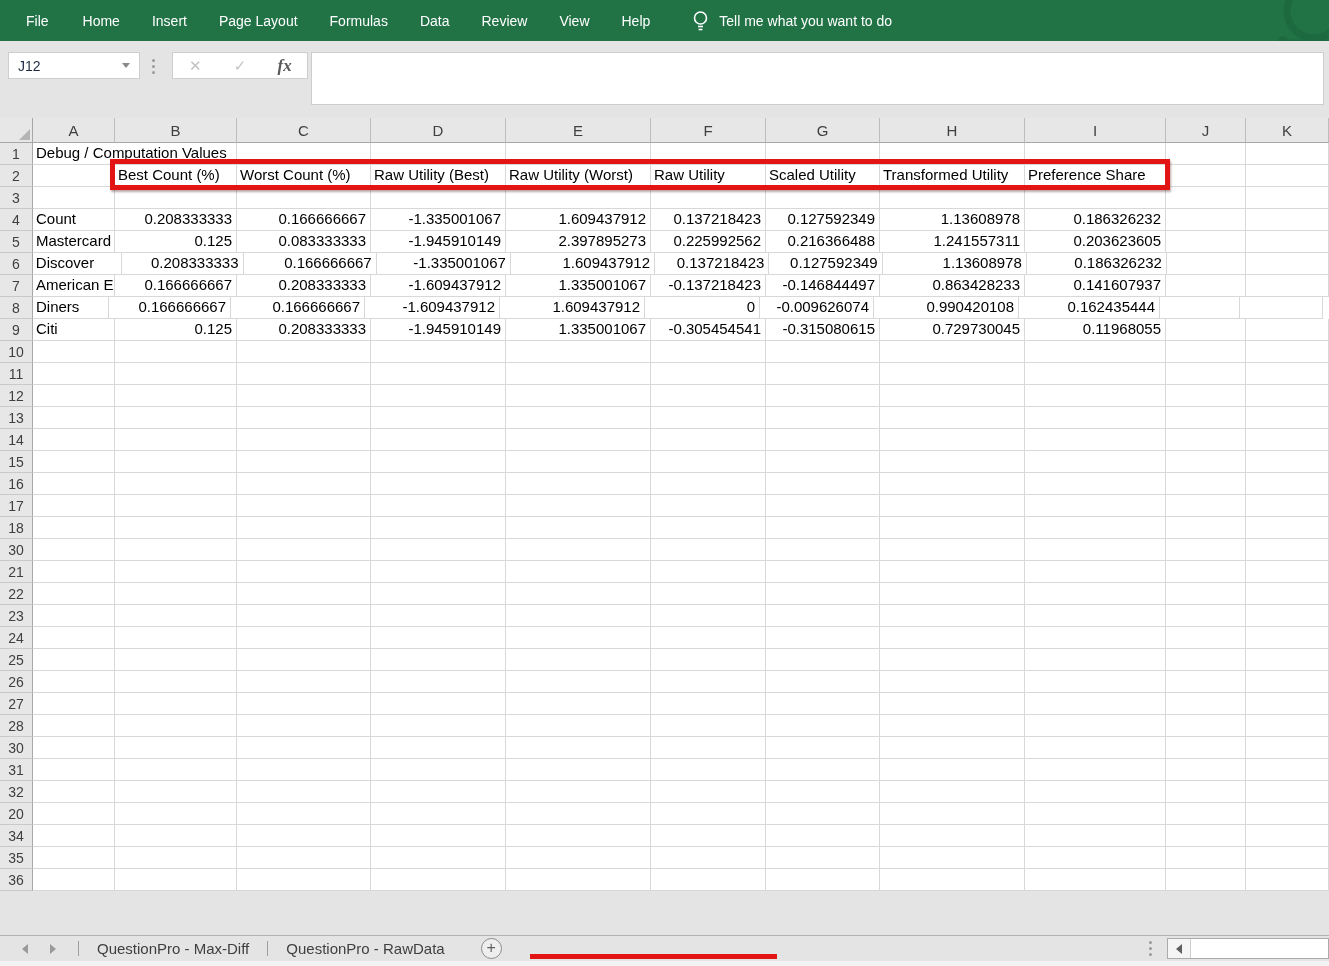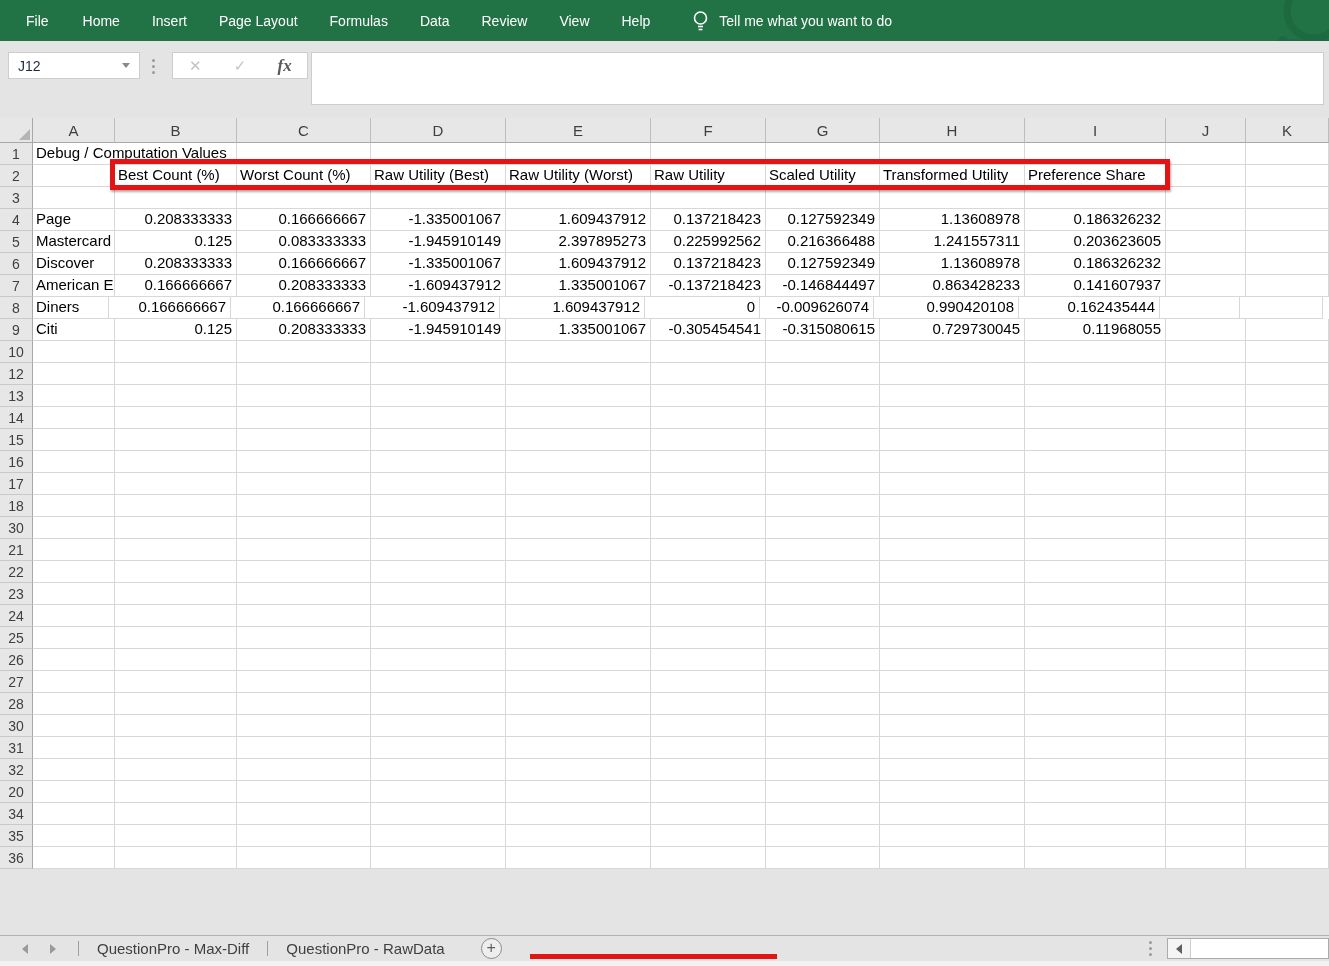--- a/index.html
+++ b/index.html
@@ -188,21 +188,21 @@
           <div class="cell" style="width: 145px;"></div>
           <div class="cell" style="width: 115px;"></div>
           <div class="cell" style="width: 114px;"></div>
           <div class="cell" style="width: 145px;"></div>
           <div class="cell" style="width: 141px;"></div>
           <div class="cell" style="width: 80px;"></div>
           <div class="cell" style="width: 83px;"></div>
         </div>
         <div class="grow">
           <div class="gut">4</div>
-          <div class="cell lbl" style="width: 82px;"><span>Page</span></div>
+          <div class="cell lbl" style="width: 82px;"><span>Count</span></div>
           <div class="cell num" style="width: 122px;"><span>0.208333333</span></div>
           <div class="cell num" style="width: 134px;"><span>0.166666667</span></div>
           <div class="cell num" style="width: 135px;"><span>-1.335001067</span></div>
           <div class="cell num" style="width: 145px;"><span>1.609437912</span></div>
           <div class="cell num" style="width: 115px;"><span>0.137218423</span></div>
           <div class="cell num" style="width: 114px;"><span>0.127592349</span></div>
           <div class="cell num" style="width: 145px;"><span>1.13608978</span></div>
           <div class="cell num" style="width: 141px;"><span>0.186326232</span></div>
           <div class="cell" style="width: 80px;"></div>
           <div class="cell" style="width: 83px;"></div>
@@ -216,21 +216,21 @@
           <div class="cell num" style="width: 145px;"><span>2.397895273</span></div>
           <div class="cell num" style="width: 115px;"><span>0.225992562</span></div>
           <div class="cell num" style="width: 114px;"><span>0.216366488</span></div>
           <div class="cell num" style="width: 145px;"><span>1.241557311</span></div>
           <div class="cell num" style="width: 141px;"><span>0.203623605</span></div>
           <div class="cell" style="width: 80px;"></div>
           <div class="cell" style="width: 83px;"></div>
         </div>
         <div class="grow">
           <div class="gut">6</div>
-          <div class="cell lbl" style="width: 82px;"><span>Discover</span></div>
+          <div class="cell lbl" style="width: 90px;"><span>Discover</span></div>
           <div class="cell num" style="width: 122px;"><span>0.208333333</span></div>
           <div class="cell num" style="width: 134px;"><span>0.166666667</span></div>
           <div class="cell num" style="width: 135px;"><span>-1.335001067</span></div>
           <div class="cell num" style="width: 145px;"><span>1.609437912</span></div>
           <div class="cell num" style="width: 115px;"><span>0.137218423</span></div>
           <div class="cell num" style="width: 114px;"><span>0.127592349</span></div>
           <div class="cell num" style="width: 145px;"><span>1.13608978</span></div>
           <div class="cell num" style="width: 141px;"><span>0.186326232</span></div>
           <div class="cell" style="width: 80px;"></div>
           <div class="cell" style="width: 83px;"></div>
@@ -272,20 +272,34 @@
           <div class="cell num" style="width: 145px;"><span>1.335001067</span></div>
           <div class="cell num" style="width: 115px;"><span>-0.305454541</span></div>
           <div class="cell num" style="width: 114px;"><span>-0.315080615</span></div>
           <div class="cell num" style="width: 145px;"><span>0.729730045</span></div>
           <div class="cell num" style="width: 141px;"><span>0.11968055</span></div>
           <div class="cell" style="width: 80px;"></div>
           <div class="cell" style="width: 83px;"></div>
         </div>
         <div class="grow">
           <div class="gut">10</div>
+          <div class="cell" style="width: 82px;"></div>
+          <div class="cell" style="width: 122px;"></div>
+          <div class="cell" style="width: 134px;"></div>
+          <div class="cell" style="width: 135px;"></div>
+          <div class="cell" style="width: 145px;"></div>
+          <div class="cell" style="width: 115px;"></div>
+          <div class="cell" style="width: 114px;"></div>
+          <div class="cell" style="width: 145px;"></div>
+          <div class="cell" style="width: 141px;"></div>
+          <div class="cell" style="width: 80px;"></div>
+          <div class="cell" style="width: 83px;"></div>
+        </div>
+        <div class="grow">
+          <div class="gut">11</div>
           <div class="cell" style="width: 82px;"></div>
           <div class="cell" style="width: 122px;"></div>
           <div class="cell" style="width: 134px;"></div>
           <div class="cell" style="width: 135px;"></div>
           <div class="cell" style="width: 145px;"></div>
           <div class="cell" style="width: 115px;"></div>
           <div class="cell" style="width: 114px;"></div>
           <div class="cell" style="width: 145px;"></div>
           <div class="cell" style="width: 141px;"></div>
           <div class="cell" style="width: 80px;"></div>

